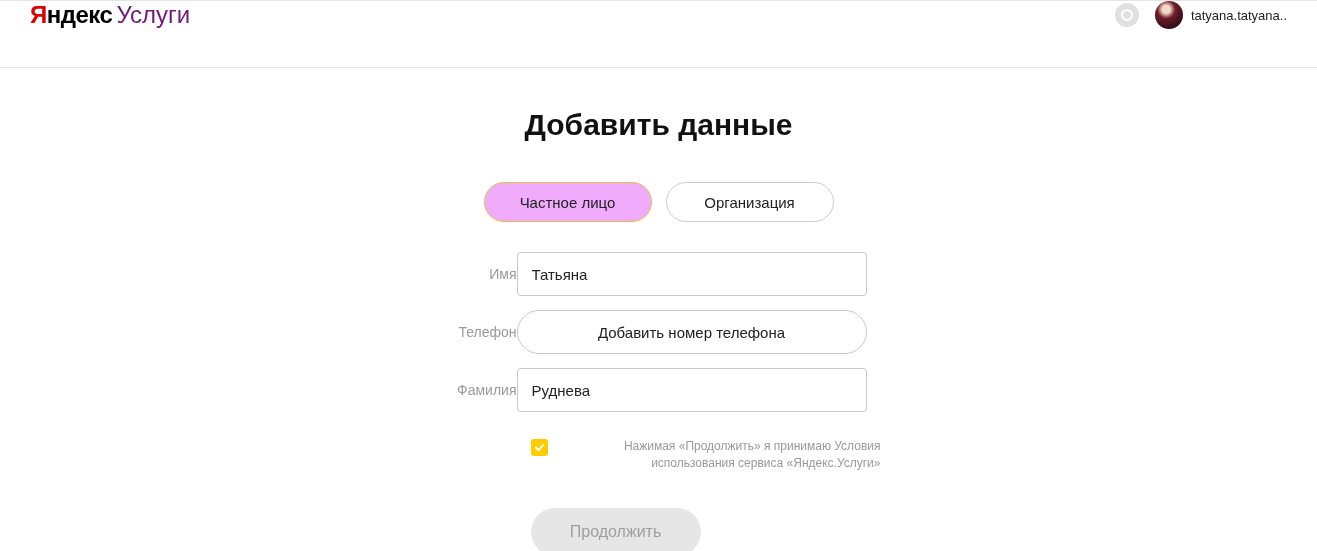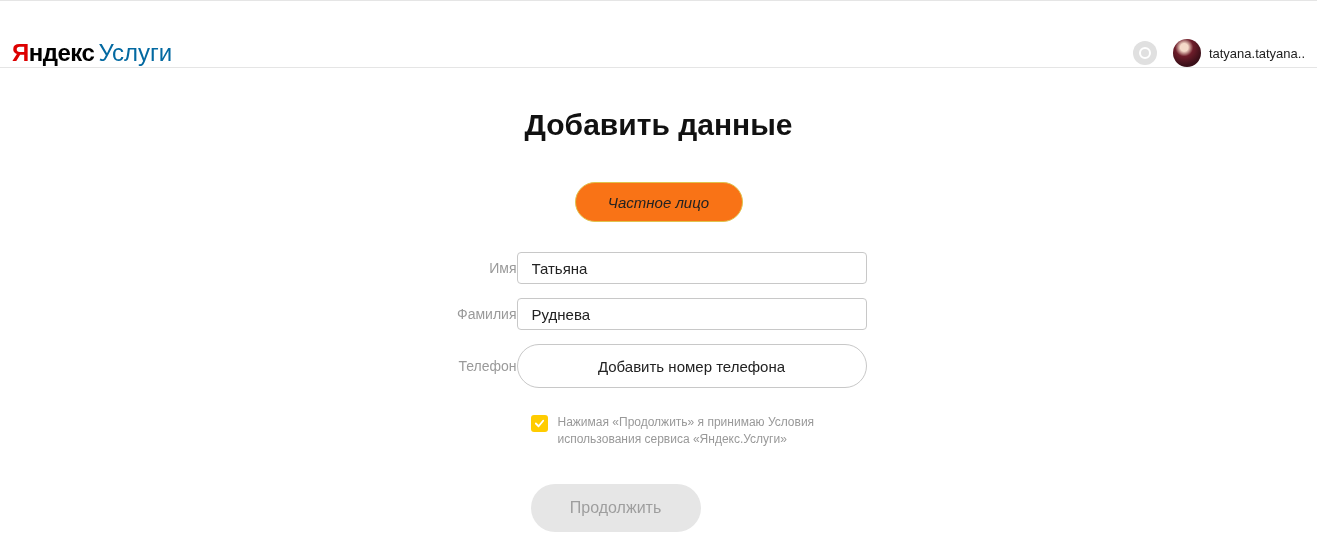--- a/index.html
+++ b/index.html
@@ -7,38 +7,38 @@
       font-family: Arial, Helvetica, sans-serif;
       background: #fff;
       color: #000;
       width: 1317px;
     }
     .header {
       height: 68px;
       border-top: 1px solid #e5e5e5;
       border-bottom: 1px solid #e5e5e5;
       display: flex;
-      align-items: flex-end;
+      align-items: flex-start;
       justify-content: space-between;
-      padding: 0 12px;
+      padding: 0 30px;
     }
     .logo {
       display: flex;
       align-items: baseline;
       gap: 4px;
       font-size: 24px;
     }
     .logo-yandex {
       font-weight: 700;
       letter-spacing: -0.5px;
     }
     .logo-ya { color: #d00; }
     .logo-services {
       font-weight: 300;
-      color: #0369a1;
+      color: #701a75;
       font-size: 24px;
     }
     .header-right {
       display: flex;
       align-items: center;
       gap: 16px;
     }
     .search-icon {
       width: 24px;
       height: 24px;
@@ -92,39 +92,38 @@
       border: 1px solid #ccc;
       background: #fff;
       font-size: 15px;
       color: #222;
       display: flex;
       align-items: center;
       justify-content: center;
       cursor: pointer;
     }
     .tab.active {
-      background: #f97316;
+      background: #f0abfc;
       border-color: #e0c24d;
-      font-style: italic;
     }
     .form-row {
       display: flex;
       align-items: center;
       margin-bottom: 14px;
     }
     .form-label {
       width: 80px;
       text-align: right;
       margin-right: 0;
       font-size: 14px;
       color: #9a9a9a;
     }
     .text-input {
       width: 350px;
-      height: 32px;
+      height: 44px;
       border: 1px solid #c8c8c8;
       border-radius: 4px;
       padding: 0 14px;
       font-size: 15px;
       color: #222;
     }
     .add-phone-btn {
       width: 350px;
       height: 44px;
       border: 1px solid #c8c8c8;
@@ -151,20 +150,21 @@
       justify-content: center;
       flex-shrink: 0;
       margin-top: 1px;
       cursor: pointer;
     }
     .checkbox svg { width: 11px; height: 11px; }
     .consent-text {
       font-size: 12px;
       color: #999;
       line-height: 1.4;
+      text-align: right;
     }
     .consent-link { color: #999; cursor: pointer; }
     .continue-btn {
       margin-top: 36px;
       margin-left: 94px;
       width: 170px;
       height: 48px;
       border: none;
       border-radius: 24px;
       background: #e6e6e6;
@@ -189,34 +189,35 @@
       <span class="username">tatyana.tatyana..</span>
     </div>
   </div>
 </div>
 
 <div class="main">
   <h1 class="page-title">Добавить данные</h1>
 
   <div class="tabs">
     <div class="tab active">Частное лицо</div>
+    <div class="tab">Организация</div>
   </div>
 
   <div class="form-wrap">
     <div class="form-row">
       <label class="form-label">Имя</label>
       <input class="text-input" type="text" value="Татьяна" style="">
     </div>
     <div class="form-row">
+      <label class="form-label">Телефон</label>
+      <button class="add-phone-btn">Добавить номер телефона</button>
+    </div>
+    <div class="form-row">
       <label class="form-label">Фамилия</label>
       <input class="text-input" type="text" value="Руднева" style="">
-    </div>
-    <div class="form-row">
-      <label class="form-label">Телефон</label>
-      <button class="add-phone-btn">Добавить номер телефона</button>
     </div>
 
     <div class="consent-row">
       <div class="checkbox">
         <svg viewBox="0 0 12 12">
             <path d="M2 6 L5 9 L10 3" stroke="#fff" stroke-width="2" fill="none" stroke-linecap="round" stroke-linejoin="round"></path>
           </svg>
       </div>
       <div class="consent-text">
         <span>Нажимая «Продолжить» я принимаю </span><span class="consent-link">Условия использования сервиса «Яндекс.Услуги»</span>

